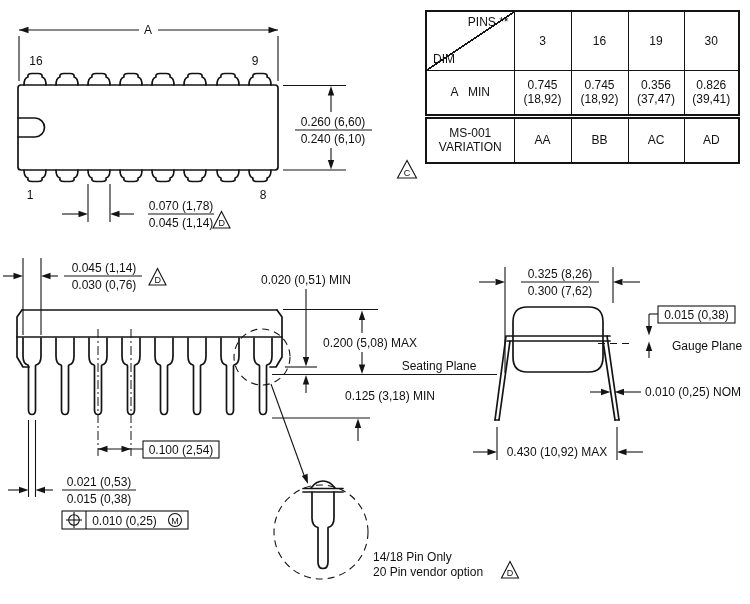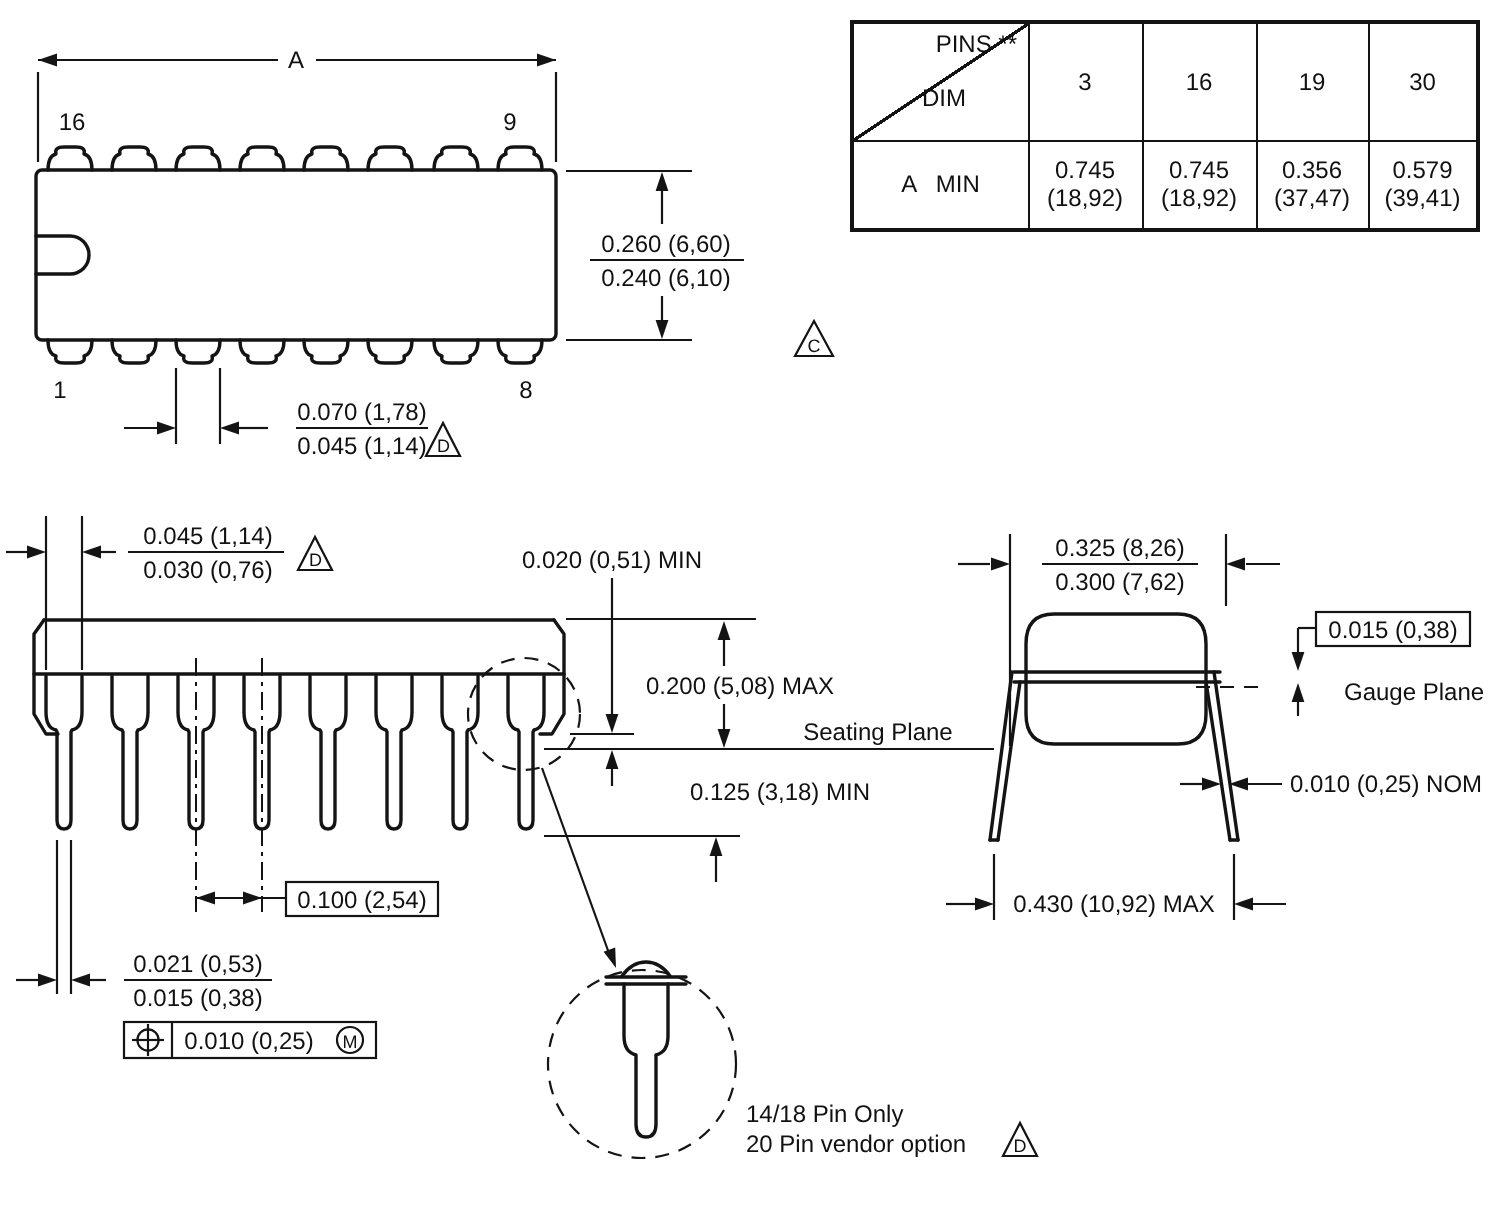--- a/index.html
+++ b/index.html
@@ -18,21 +18,21 @@
   
   .table-wrap{position:absolute;left:425px;top:10px;}
   table.dimtable{border-collapse:collapse;table-layout:fixed;width:313px;font-size:12px;
                  background:#fff;border:2px solid #141414;}
   table.dimtable td{border:1.5px solid #141414;text-align:center;vertical-align:middle;
                     padding:0;height:43px;line-height:1.2;white-space:pre;}
   table.dimtable tr.var-row td{border-top:5px double #141414;}
   td.corner{position:relative;
     background-image:linear-gradient(to bottom right,transparent 49.2%,#141414 49.2%,#141414 50.8%,transparent 50.8%);}
   td.corner .ctop{position:absolute;top:3px;right:5px;}
-  td.corner .cbot{position:absolute;bottom:13px;left:6px;margin-left:28px;}
+  td.corner .cbot{position:absolute;bottom:3px;left:6px;}
 </style>
 </head>
 <body>
 
 <div class="canvas">
 
 <svg width="750" height="604" viewBox="0 0 750 604">
   <defs>
     <path id="bumpT" d="M-11,85 Q-11,78 -7,77 Q-8,73.5 -3,73.5 L3,73.5 Q8,73.5 7,77 Q11,78 11,85"></path>
     <path id="bumpB" d="M-11,170 Q-11,177 -7,178 Q-8,181.5 -3,181.5 L3,181.5 Q8,181.5 7,178 Q11,177 11,170"></path>
@@ -296,19 +296,26 @@
       <td>3</td>
       <td>16</td>
       <td>19</td>
       <td>30</td>
     </tr>
     <tr>
       <td>A   MIN</td>
       <td><div>0.745</div><div>(18,92)</div></td>
       <td><div>0.745</div><div>(18,92)</div></td>
       <td><div>0.356</div><div>(37,47)</div></td>
-      <td><div>0.579</div><div>(39,41)</div></td>
+      <td><div>0.826</div><div>(39,41)</div></td>
+    </tr>
+    <tr class="var-row">
+      <td><div>MS-001</div><div>VARIATION</div></td>
+      <td>AA</td>
+      <td>BB</td>
+      <td>AC</td>
+      <td>AD</td>
     </tr>
   </tbody>
       </table>
 </div>
 
 </div>
 
 </body></html>

